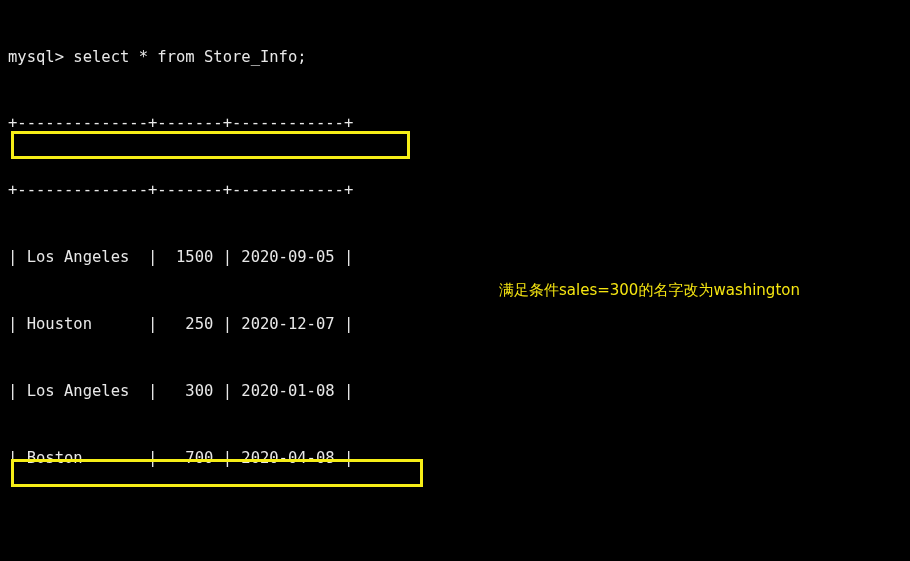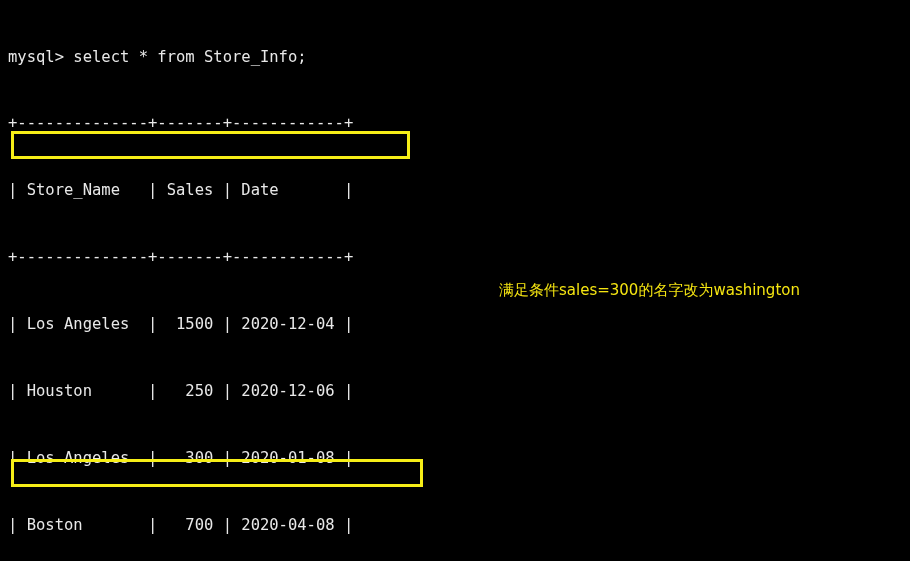--- a/index.html
+++ b/index.html
@@ -67,24 +67,23 @@
   }
 </style>
 </head>
 <body>
 
 <div id="terminal">
 
   <div id="lines">
     <div class="line">mysql&gt; select * from Store_Info;</div>
     <div class="line">+--------------+-------+------------+</div>
-    <div class="line">| Store_Name   | Sales | Date       |</div>
     <div class="line">+--------------+-------+------------+</div>
-    <div class="line">| Los Angeles  |  1500 | 2020-12-04 |</div>
-    <div class="line">| Houston      |   250 | 2020-12-06 |</div>
+    <div class="line">| Los Angeles  |  1500 | 2020-09-05 |</div>
+    <div class="line">| Houston      |   250 | 2020-12-07 |</div>
     <div class="line">| Los Angeles  |   300 | 2020-01-08 |</div>
     <div class="line">| Boston       |   700 | 2020-04-08 |</div>
     
     
     
     
     
     
     
     

